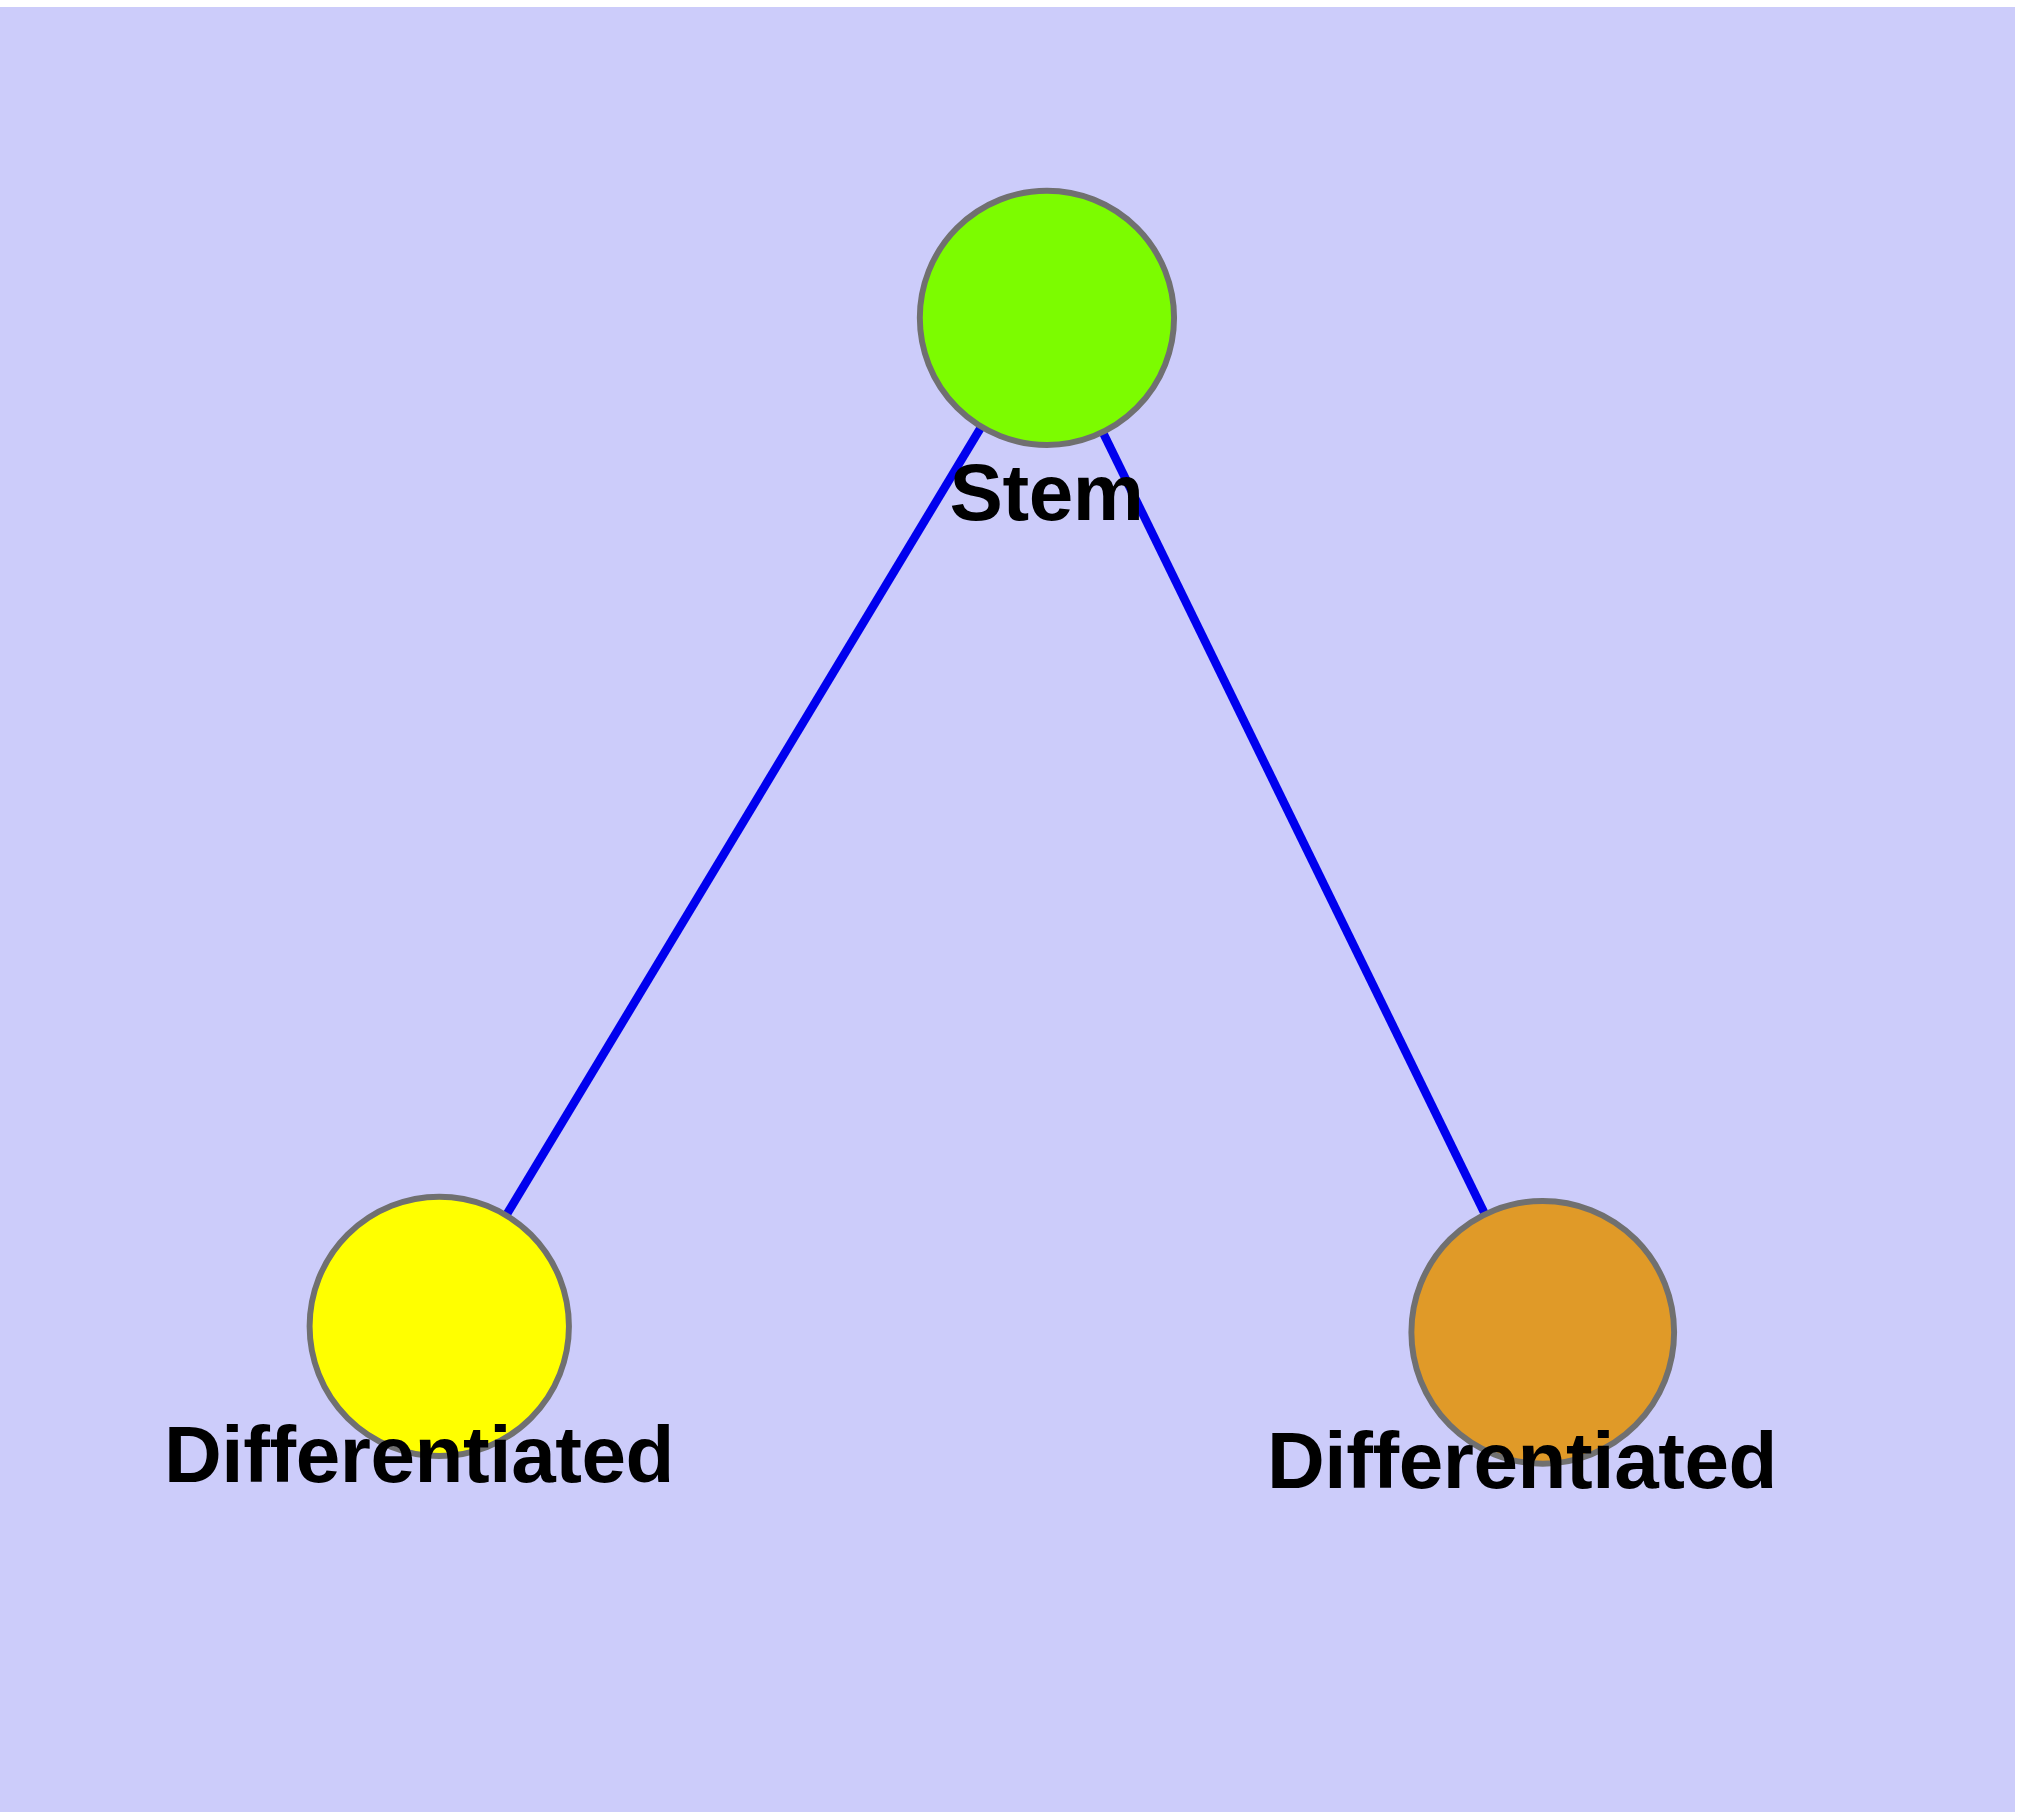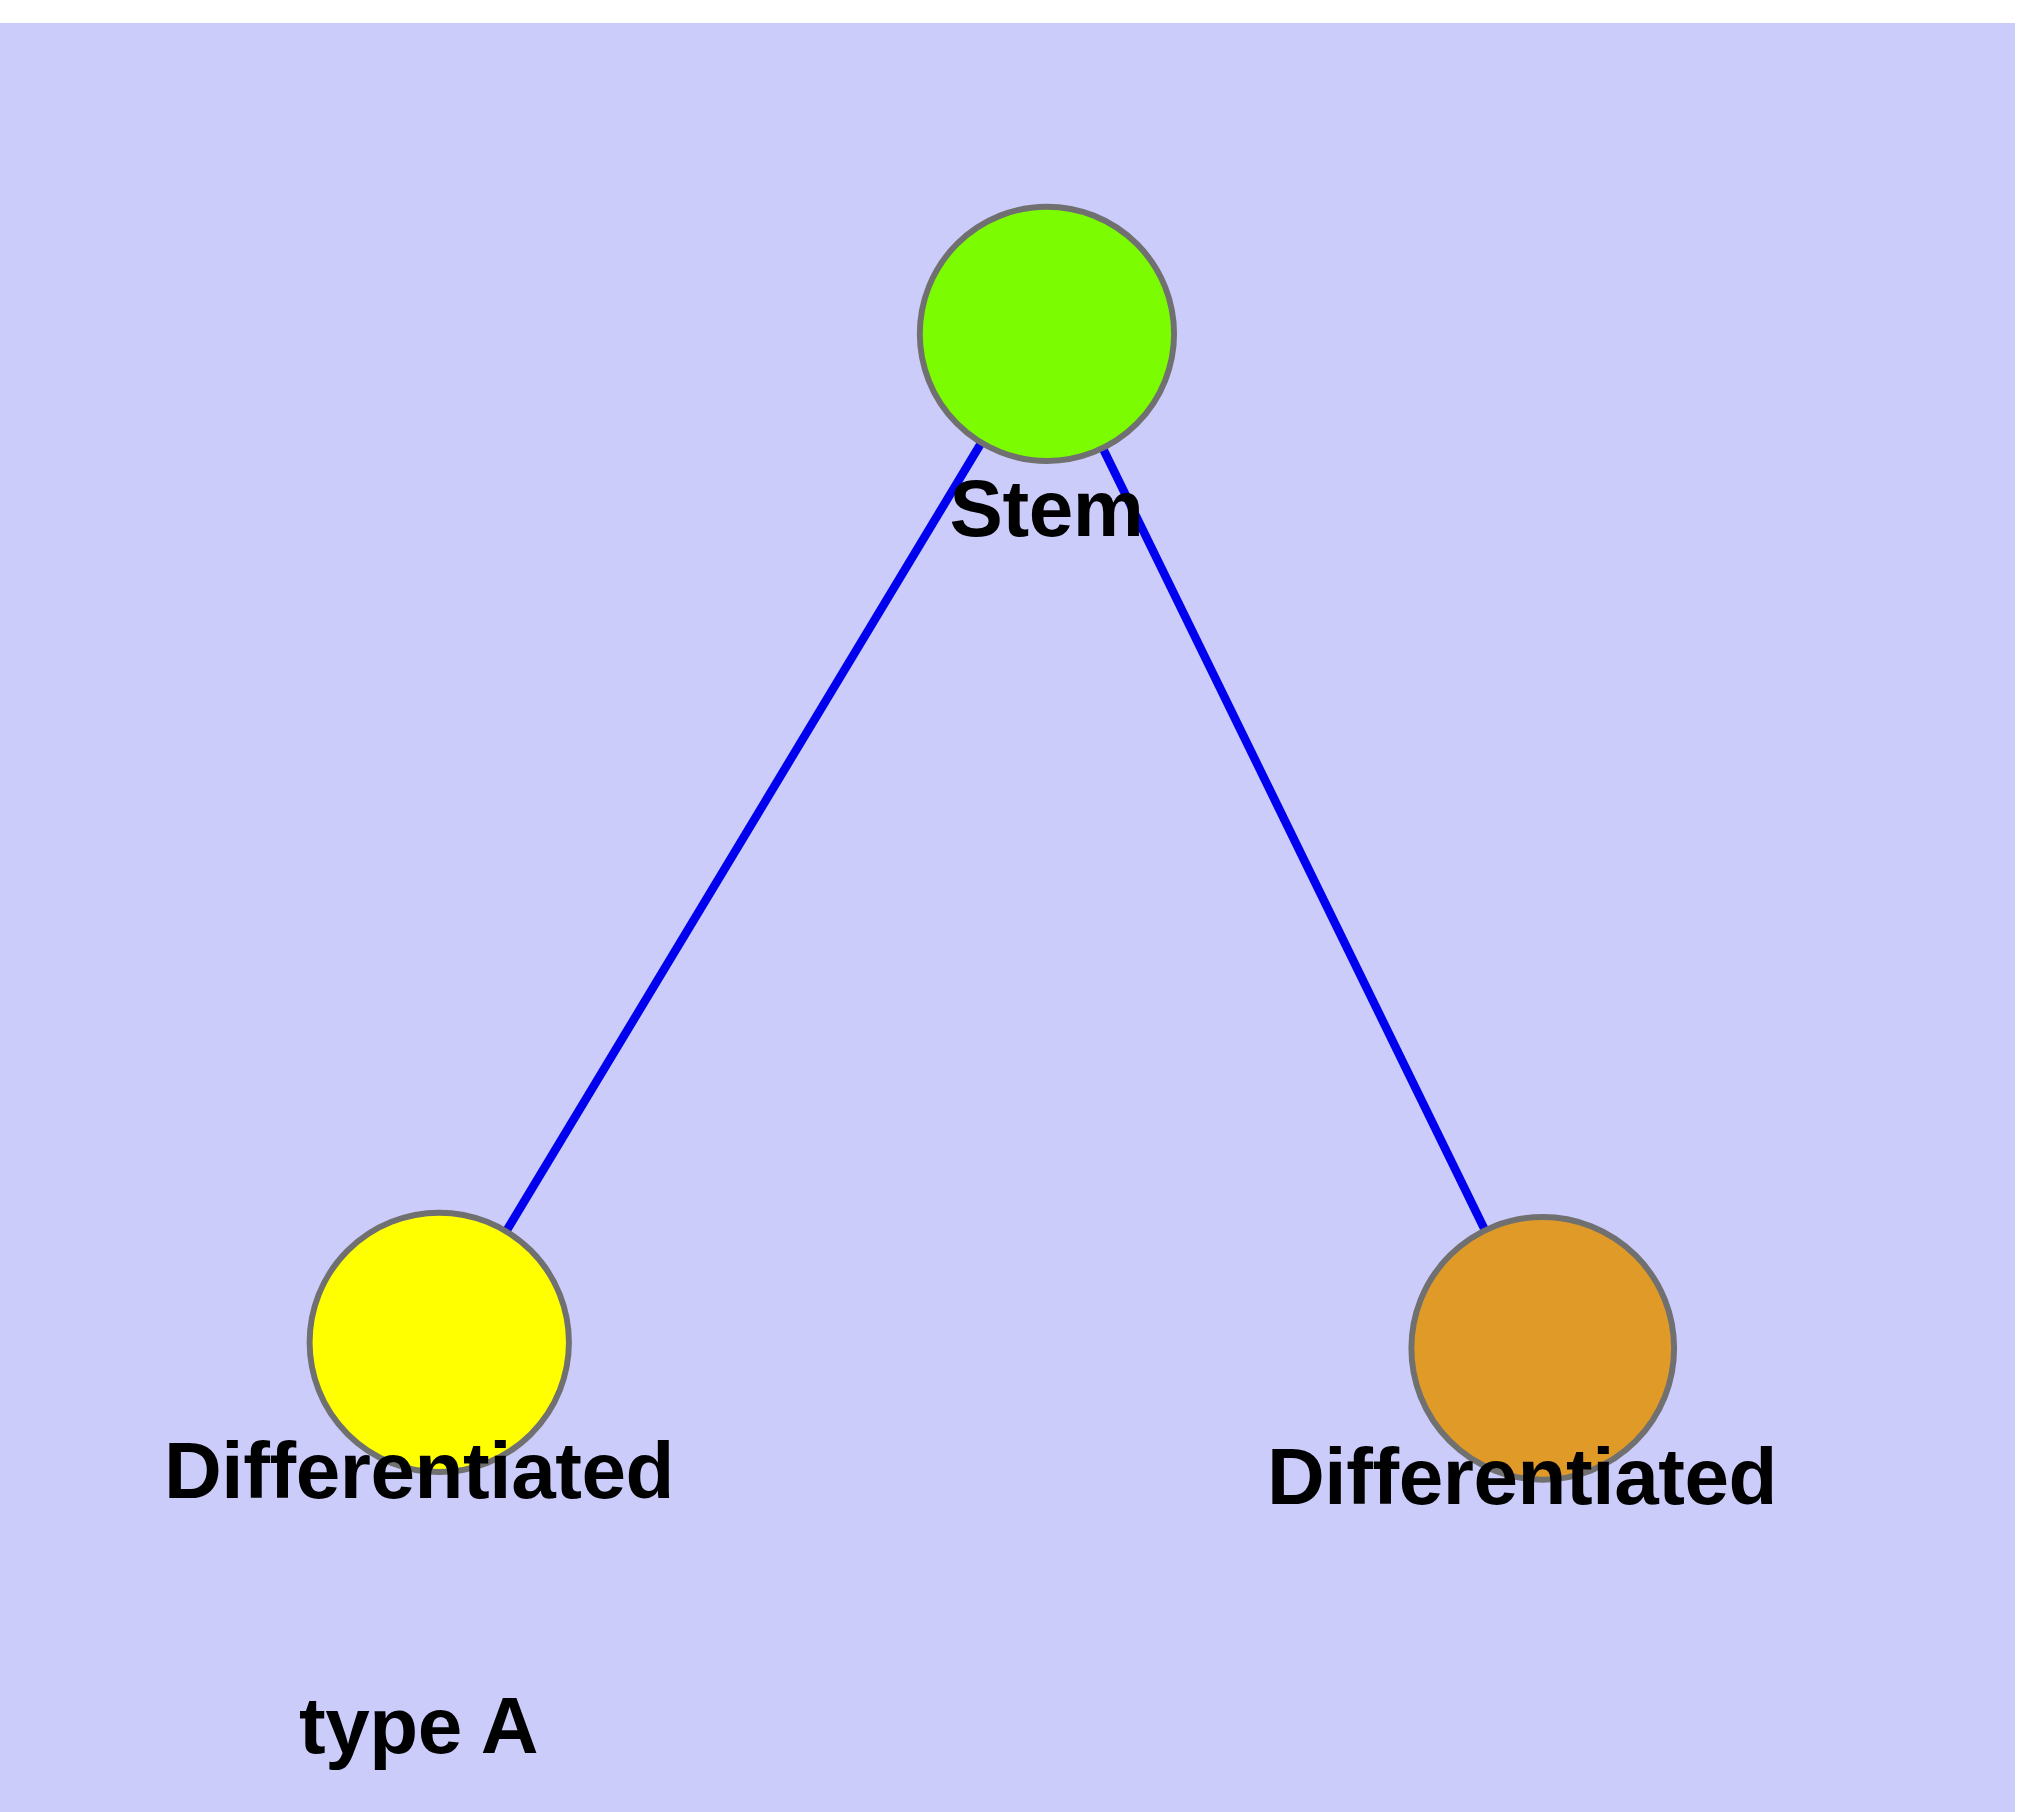--- a/index.html
+++ b/index.html
@@ -10,21 +10,21 @@
   }
   body {
     width: 2021px;
     height: 1812px;
     overflow: hidden;
     font-family: "Liberation Sans", sans-serif;
   }
   #canvas {
     position: absolute;
     left: 0;
-    top: 16px;
+    top: 0;
     width: 2021px;
     height: 1412px;
     background: #ffffff;
   }
   #plot-bg {
     position: absolute;
     left: 0px;
     top: 6.8px;
     width: 2015px;
     height: 1805px;
@@ -71,21 +71,20 @@
     </g>
 
   </svg>
 
   <div class="node-label" style="left: 792px; top: 280px; width: 509px;">
     <div>Stem</div>
   </div>
 
   <div class="node-label" style="left: 164px; top: 1242px; width: 509px;">
     <div>Differentiated</div>
-    <div>type A</div>
   </div>
 
   <div class="node-label" style="left: 1267px; top: 1248px; width: 509px;">
     <div>Differentiated</div>
   </div>
 
 </div>
 
 
 </body></html>

